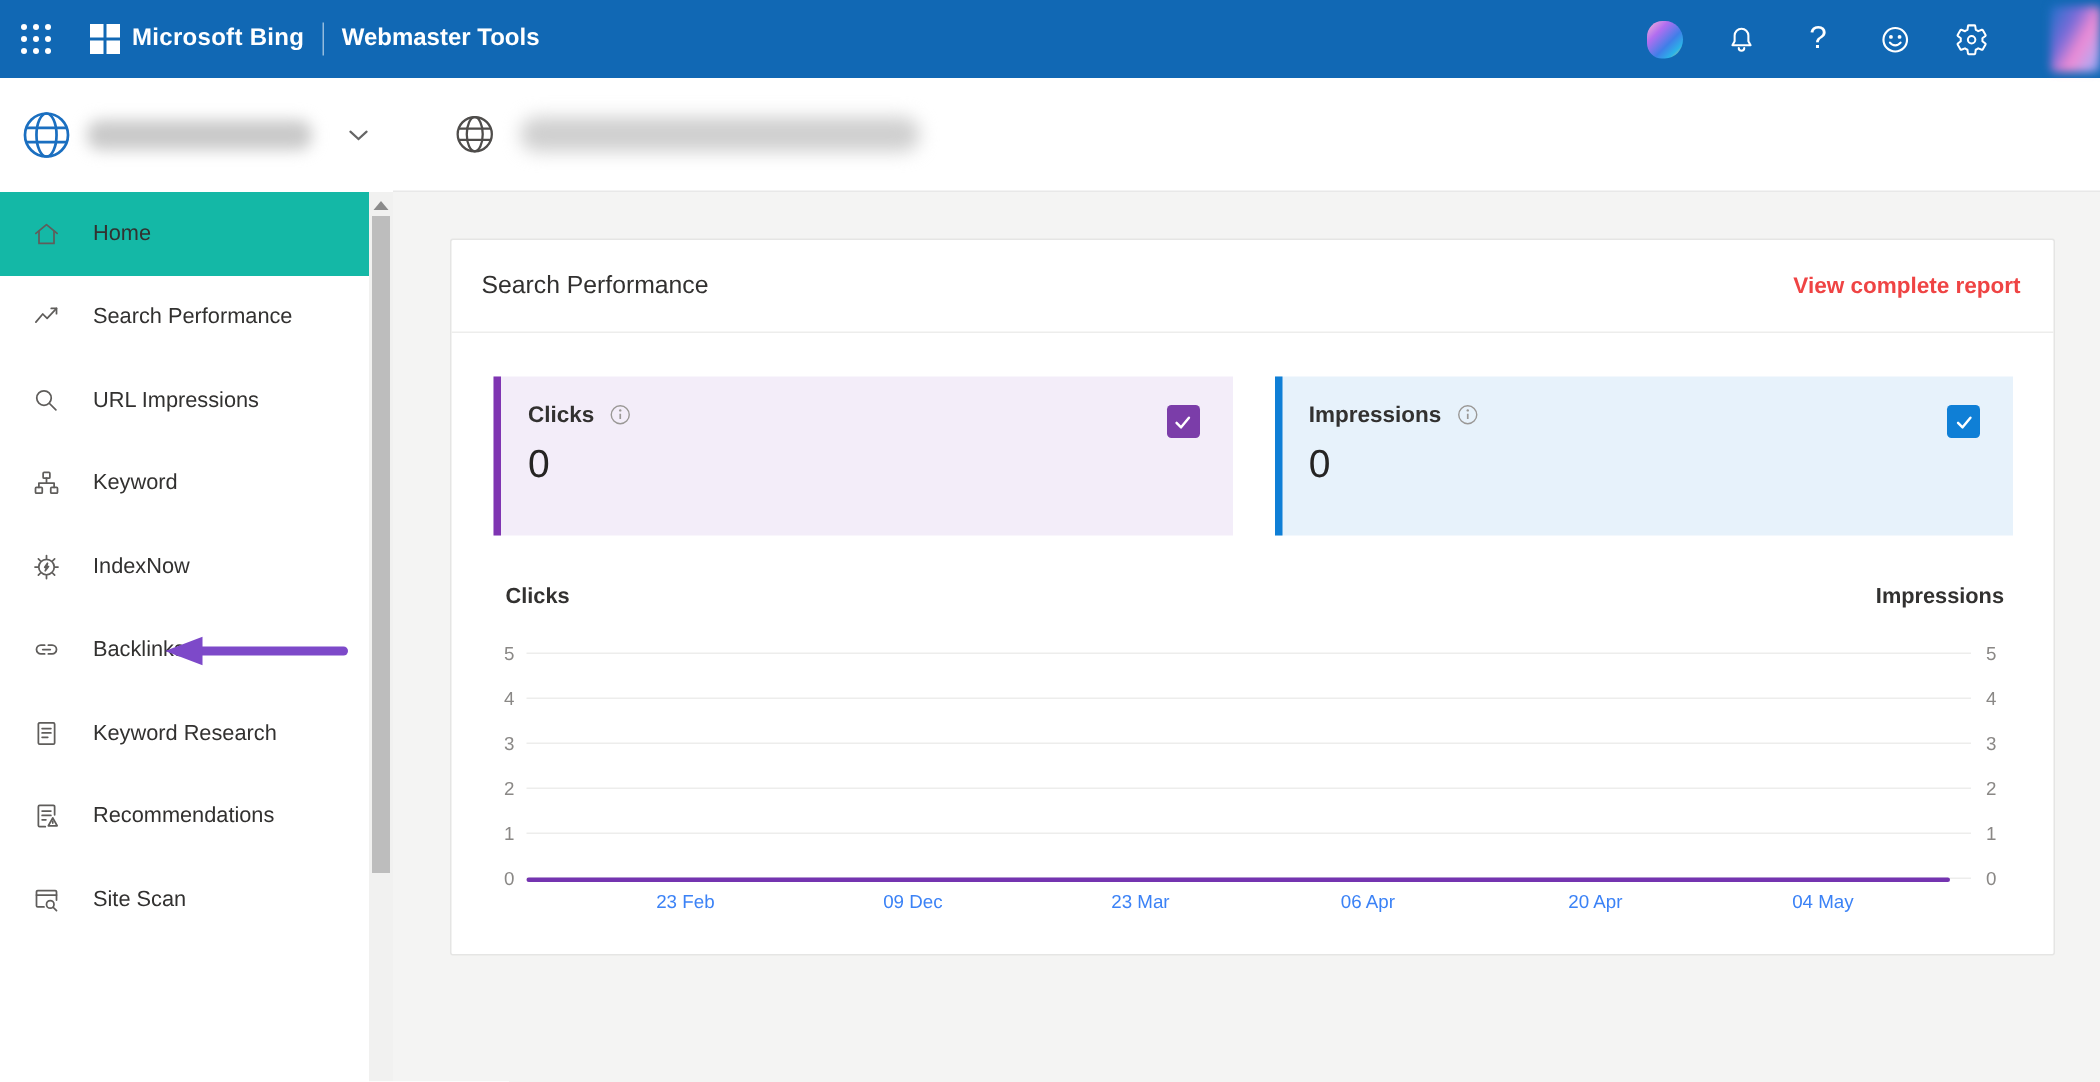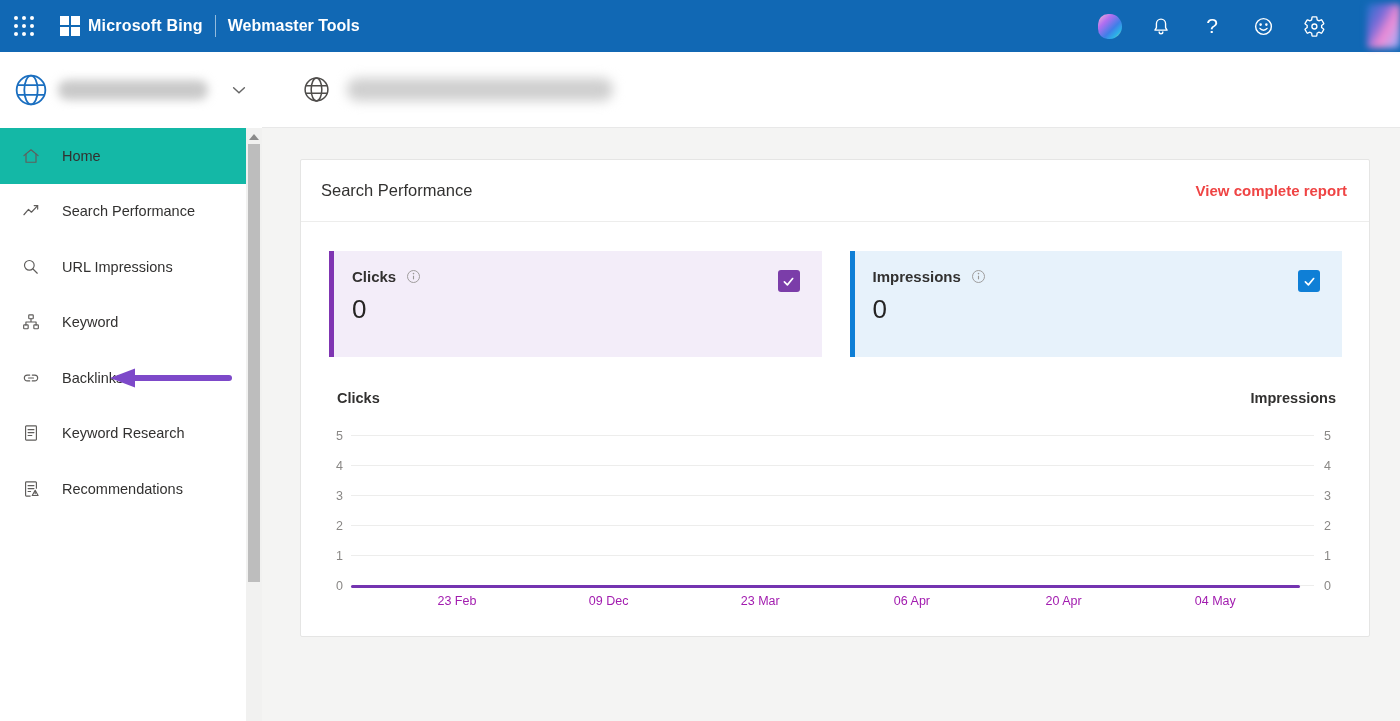--- a/index.html
+++ b/index.html
@@ -71,21 +71,21 @@
   .checkbox { position:absolute; top:19px; right:22px; width:22px; height:22px; border-radius:3px;
     display:flex; align-items:center; justify-content:center; cursor:pointer; }
 
   .chart-axis-labels { display:flex; justify-content:space-between; padding:33px 33px 0 36px;
     font-size:14.5px; font-weight:700; color:#323130; }
   .plot { position:relative; height:150px; margin:30px 55px 0 50px; }
   .gridline { position:absolute; left:0; right:0; height:1px; background:#ededec; }
   .ytick { position:absolute; font-size:12.5px; color:#8a8886; }
   .ytick-l { left:-26px; width:18px; text-align:right; }
   .ytick-r { right:-28px; width:18px; text-align:left; }
-  .xtick { position:absolute; top:158px; transform:translateX(-50%); font-size:12.5px; color:#a21caf; white-space:nowrap; }
+  .xtick { position:absolute; top:158px; transform:translateX(-50%); font-size:12.5px; color:#3b82f6; white-space:nowrap; }
   .series-line { position:absolute; left:0; right:14px; height:3px; border-radius:2px; }
   .chart-bottom-pad { height:50px; }
 </style>
 </head>
 <body>
 
 <header class="topbar">
   <div class="waffle">
     <i></i>
       <i></i>
@@ -177,20 +177,28 @@
         <svg class="sb-icon" width="20" height="20" viewBox="0 0 24 24">
           <rect x="9.3" y="3.5" width="5.4" height="4.6" rx="0.8"></rect>
           <rect x="3.2" y="15.5" width="5.4" height="4.6" rx="0.8"></rect>
           <rect x="15.4" y="15.5" width="5.4" height="4.6" rx="0.8"></rect>
           <path d="M12 8.1 V12 M5.9 15.5 V12 H18.1 V15.5"></path>
         </svg>
         <span>Keyword</span>
       </div>
       <div class="menu-item">
         <svg class="sb-icon" width="20" height="20" viewBox="0 0 24 24">
+          <circle cx="12" cy="12" r="6.2"></circle>
+          <path d="M12 2.8 V5 M12 19 V21.2 M2.8 12 H5 M19 12 H21.2 M5.5 5.5 L7 7 M17 17 L18.5 18.5 M18.5 5.5 L17 7 M7 17 L5.5 18.5"></path>
+          <path d="M12.8 9 L10.6 12.2 H12.2 L11 15 L13.6 11.6 H12 Z"></path>
+        </svg>
+        <span>IndexNow</span>
+      </div>
+      <div class="menu-item">
+        <svg class="sb-icon" width="20" height="20" viewBox="0 0 24 24">
           <path d="M10.5 8.5 H7.5 a3.5 3.5 0 0 0 0 7 h3"></path>
           <path d="M13.5 8.5 h3 a3.5 3.5 0 0 1 0 7 h-3"></path>
           <path d="M9 12 h6"></path>
         </svg>
         <span>Backlinks</span>
         <svg class="annotation-arrow" width="128" height="22" viewBox="0 0 128 22">
           <line x1="122" y1="11" x2="26" y2="11" stroke="#7d49c9" stroke-width="6" stroke-linecap="round"></line>
           <polygon points="28,1.5 28,20.5 3,11" fill="#7d49c9"></polygon>
         </svg>
       </div>
@@ -202,20 +210,29 @@
         <span>Keyword Research</span>
       </div>
       <div class="menu-item">
         <svg class="sb-icon" width="20" height="20" viewBox="0 0 24 24">
           <path d="M18.5 11 V4.5 a1 1 0 0 0 -1 -1 H6.5 a1 1 0 0 0 -1 1 V19.5 a1 1 0 0 0 1 1 H11"></path>
           <path d="M8.5 8 H15.5 M8.5 11.5 H15.5 M8.5 15 H11.5"></path>
           <path d="M17 13.5 L20.5 19.8 H13.5 Z"></path>
             <path d="M17 16 v1.6"></path>
         </svg>
         <span>Recommendations</span>
+      </div>
+      <div class="menu-item">
+        <svg class="sb-icon" width="20" height="20" viewBox="0 0 24 24">
+          <path d="M20 12 V5.5 a1 1 0 0 0 -1 -1 H5 a1 1 0 0 0 -1 1 V16.5 a1 1 0 0 0 1 1 H10"></path>
+          <path d="M4 8 H20"></path>
+          <circle cx="15" cy="15.5" r="3"></circle>
+            <path d="M17.3 17.8 L20 20.5"></path>
+        </svg>
+        <span>Site Scan</span>
       </div>
     </div>
 
 
     <div class="sb-scroll">
       <div class="sb-up"></div>
       <div class="sb-thumb"></div>
     </div>
   </nav>
 

